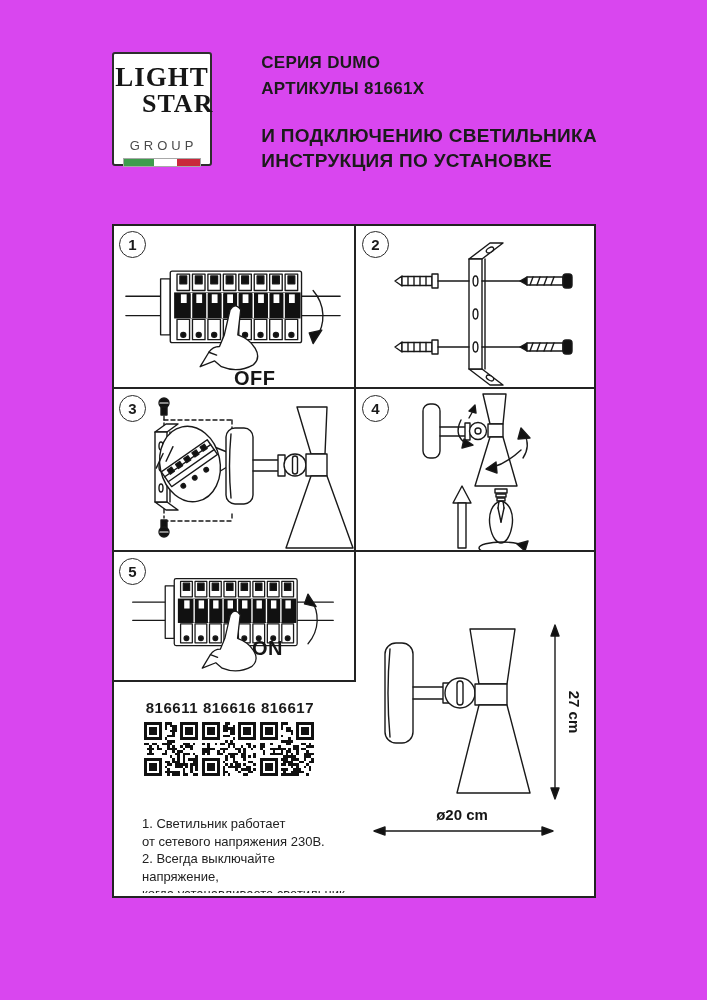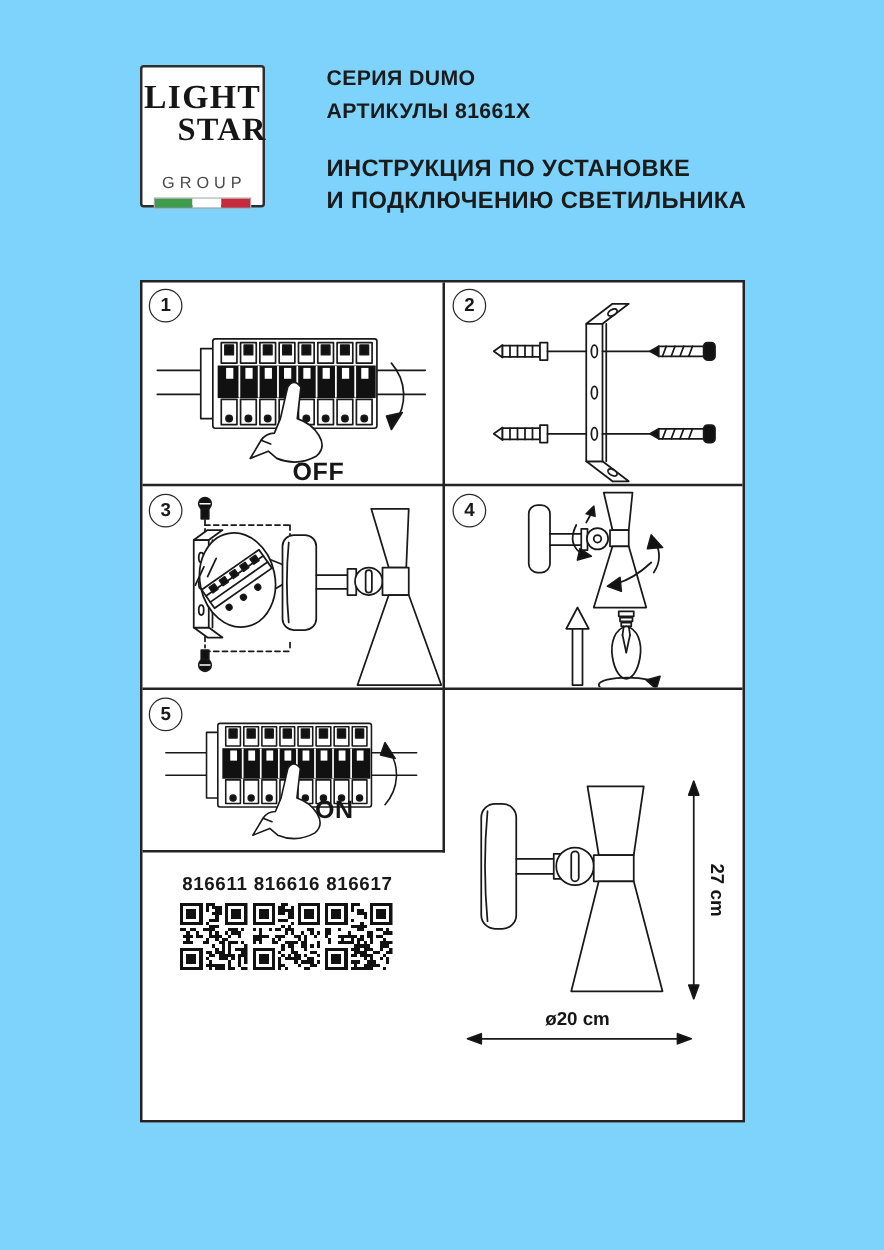--- a/index.html
+++ b/index.html
@@ -1,16 +1,16 @@
 <!DOCTYPE html>
 <html><head>
 <meta charset="utf-8">
 <style>
   html,body{margin:0;padding:0;background:#fff;}
-  .page{position:relative;width:707px;height:1000px;background:#7dd3fc;overflow:hidden;
+  .page{position:relative;width:707px;height:1000px;background:#d946ef;overflow:hidden;
         font-family:"Liberation Sans",sans-serif;color:#1d1d1d;}
   
   .logo{position:absolute;left:112px;top:52px;width:100px;height:114px;
         border:2px solid #2e2e2e;border-radius:3px;text-align:center;box-sizing:border-box;
         padding-top:11px;background:#fff;}
   .logo-light{font-family:"Liberation Serif",serif;font-weight:bold;font-size:27px;line-height:25px;letter-spacing:1px;color:#161616;}
   .logo-star{font-family:"Liberation Serif",serif;font-weight:bold;font-size:26px;line-height:28px;letter-spacing:1px;color:#161616;padding-left:28px;}
   .logo-group{font-size:13px;letter-spacing:4px;color:#4a4a4a;margin-top:20px;text-indent:3px;}
   .logo-flag{width:76px;height:7px;margin:5px auto 0;border:1px solid #a8a8a8;display:flex;}
   .logo-flag span{display:block;height:100%;}
@@ -46,22 +46,22 @@
       <span style="width:40%;background:#3f9c4e"></span>
       <span style="width:30%;background:#ffffff"></span>
       <span style="width:30%;background:#c9293c"></span>
     </div>
   </div>
 
   <div class="header-right">
     <div class="hdr-line">СЕРИЯ DUMO</div>
     <div class="hdr-line">АРТИКУЛЫ 81661X</div>
     <div class="hdr-title">
+      <div>И ПОДКЛЮЧЕНИЮ СВЕТИЛЬНИКА</div>
       <div>ИНСТРУКЦИЯ ПО УСТАНОВКЕ</div>
-      <div>И ПОДКЛЮЧЕНИЮ СВЕТИЛЬНИКА</div>
     </div>
   </div>
 
   <div class="grid">
 
     <div class="vline" style="left:240px;top:0;width:2px;height:456px;"></div>
     <div class="hline" style="left:0;top:161px;width:480px;height:2px;"></div>
     <div class="hline" style="left:0;top:324px;width:480px;height:2px;"></div>
     <div class="hline" style="left:0;top:454px;width:242px;height:2px;"></div>
 
@@ -798,20 +798,26 @@
                 <rect x="14" y="0" width="7" height="7" fill="#111"></rect>
                 <rect x="15" y="1" width="5" height="5" fill="#fff"></rect>
                 <rect x="16" y="2" width="3" height="3" fill="#111"></rect>
                 <rect x="0" y="14" width="7" height="7" fill="#111"></rect>
                 <rect x="1" y="15" width="5" height="5" fill="#fff"></rect>
                 <rect x="2" y="16" width="3" height="3" fill="#111"></rect>
               </svg>
             </div>
         </div>
       </div>
+      <div class="notes">
+        <div>1. Светильник работает</div>
+        <div>от сетевого напряжения 230В.</div>
+        <div>2. Всегда выключайте напряжение,</div>
+        <div>когда устанавливаете светильник.</div>
+      </div>
     </div>
 
     <div class="panel" style="left:243px;top:327px;width:237px;height:340px;">
       <svg style="position:absolute;left:0;top:0;" width="237" height="340" viewBox="0 0 237 340">
         <g class="lineart">
           <g>
             <rect x="28" y="90" width="28" height="100" rx="11"></rect>
             <path d="M33,96 Q29,140 33,184" fill="none"></path>
             <line x1="56" y1="134" x2="89" y2="134"></line>
               <line x1="56" y1="146" x2="89" y2="146"></line>

